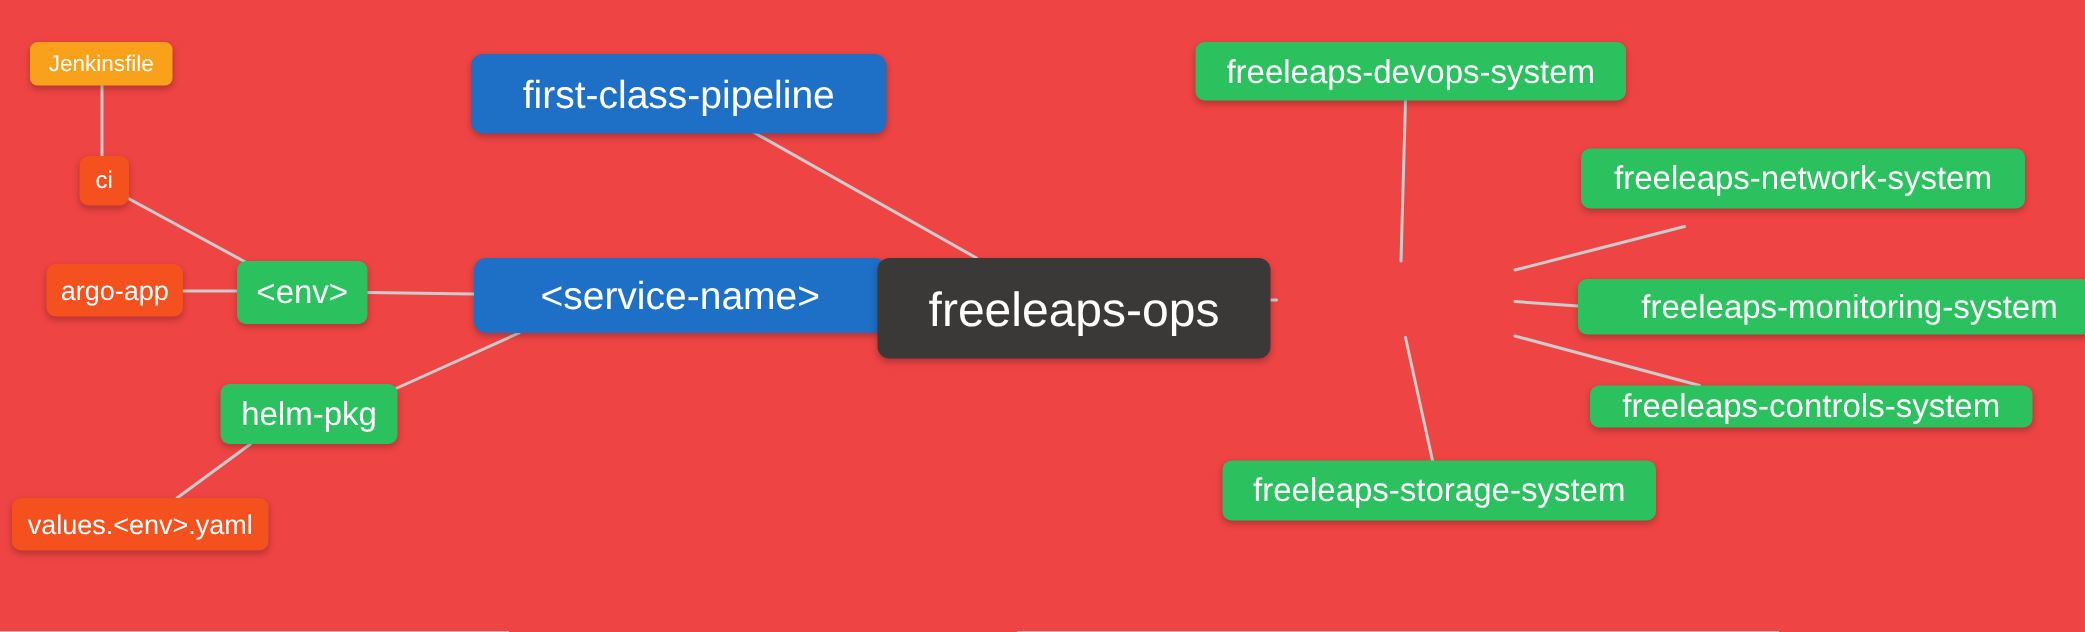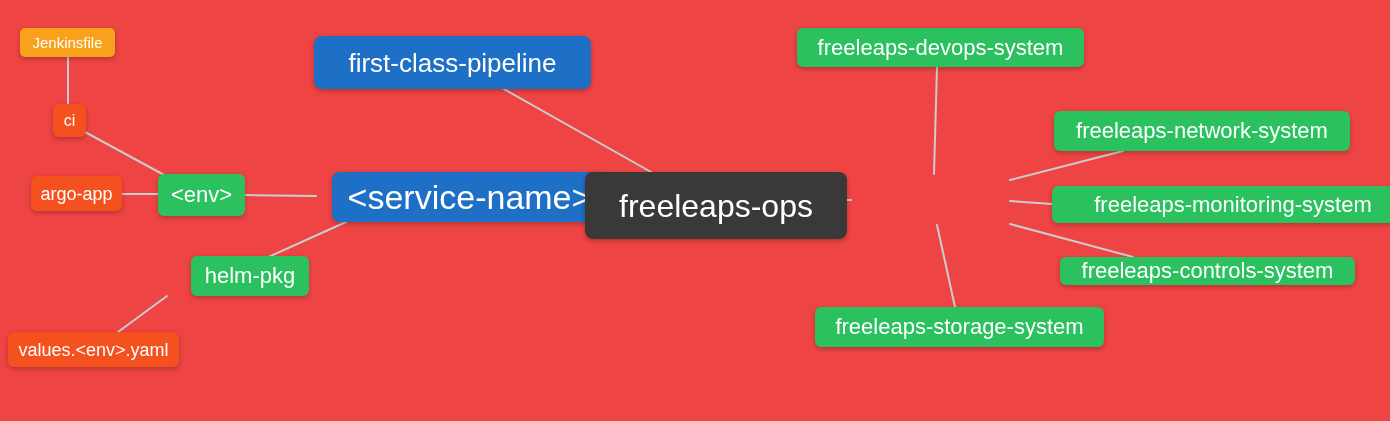--- a/index.html
+++ b/index.html
@@ -68,34 +68,34 @@
   </svg>
 
   <div class="node c-orange" style="left:20px;  top:28px;  width:95px;  height:29px; font-size:15px; border-radius:5px;">Jenkinsfile</div>
 
   <div class="node c-red" style="left:53px;  top:104px; width:33px;  height:33px; font-size:16px;">ci</div>
 
   <div class="node c-red" style="left:31px;  top:176px; width:91px;  height:35px; font-size:18px;">argo-app</div>
 
   <div class="node c-green" style="left:158px; top:174px; width:87px;  height:42px; font-size:22px;">&lt;env&gt;</div>
 
-  <div class="node c-green" style="left:147px; top:256px; width:118px; height:40px; font-size:22px;margin-left:44px;">helm-pkg</div>
+  <div class="node c-green" style="left:147px; top:256px; width:118px; height:40px; font-size:22px;">helm-pkg</div>
 
   <div class="node c-red" style="left:8px;   top:332px; width:171px; height:35px; font-size:18px;">values.&lt;env&gt;.yaml</div>
 
   <div class="node c-blue" style="left:314px; top:36px;  width:277px; height:53px; font-size:26px;">first-class-pipeline</div>
 
-  <div class="node c-blue" style="left:332px; top:172px; width:275px; height:50px; font-size:34px;">&lt;service-name&gt;</div>
+  <div class="node c-blue" style="left:316px; top:172px; width:275px; height:50px; font-size:26px;">&lt;service-name&gt;</div>
 
   <div class="node c-dark" style="left:585px; top:172px; width:262px; height:67px; font-size:32px;">freeleaps-ops</div>
 
 
   <div class="node c-green" style="left:797px;  top:28px;  width:287px; height:39px; font-size:22px;">freeleaps-devops-system</div>
 
-  <div class="node c-green" style="left:1054px; top:111px; width:296px; height:40px; font-size:22px;">freeleaps-network-system</div>
+  <div class="node c-green" style="left:1054px; top:99px; width:296px; height:40px; font-size:22px;">freeleaps-network-system</div>
 
   <div class="node c-green" style="left:1052px; top:186px; width:322px; height:37px; font-size:22px;padding-left:20px;">freeleaps-monitoring-system</div>
 
   <div class="node c-green" style="left:1060px; top:257px; width:295px; height:28px; font-size:22px;">freeleaps-controls-system</div>
 
   <div class="node c-green" style="left:815px;  top:307px; width:289px; height:40px; font-size:22px;">freeleaps-storage-system</div>
 
 </div>
 
 </body></html>

